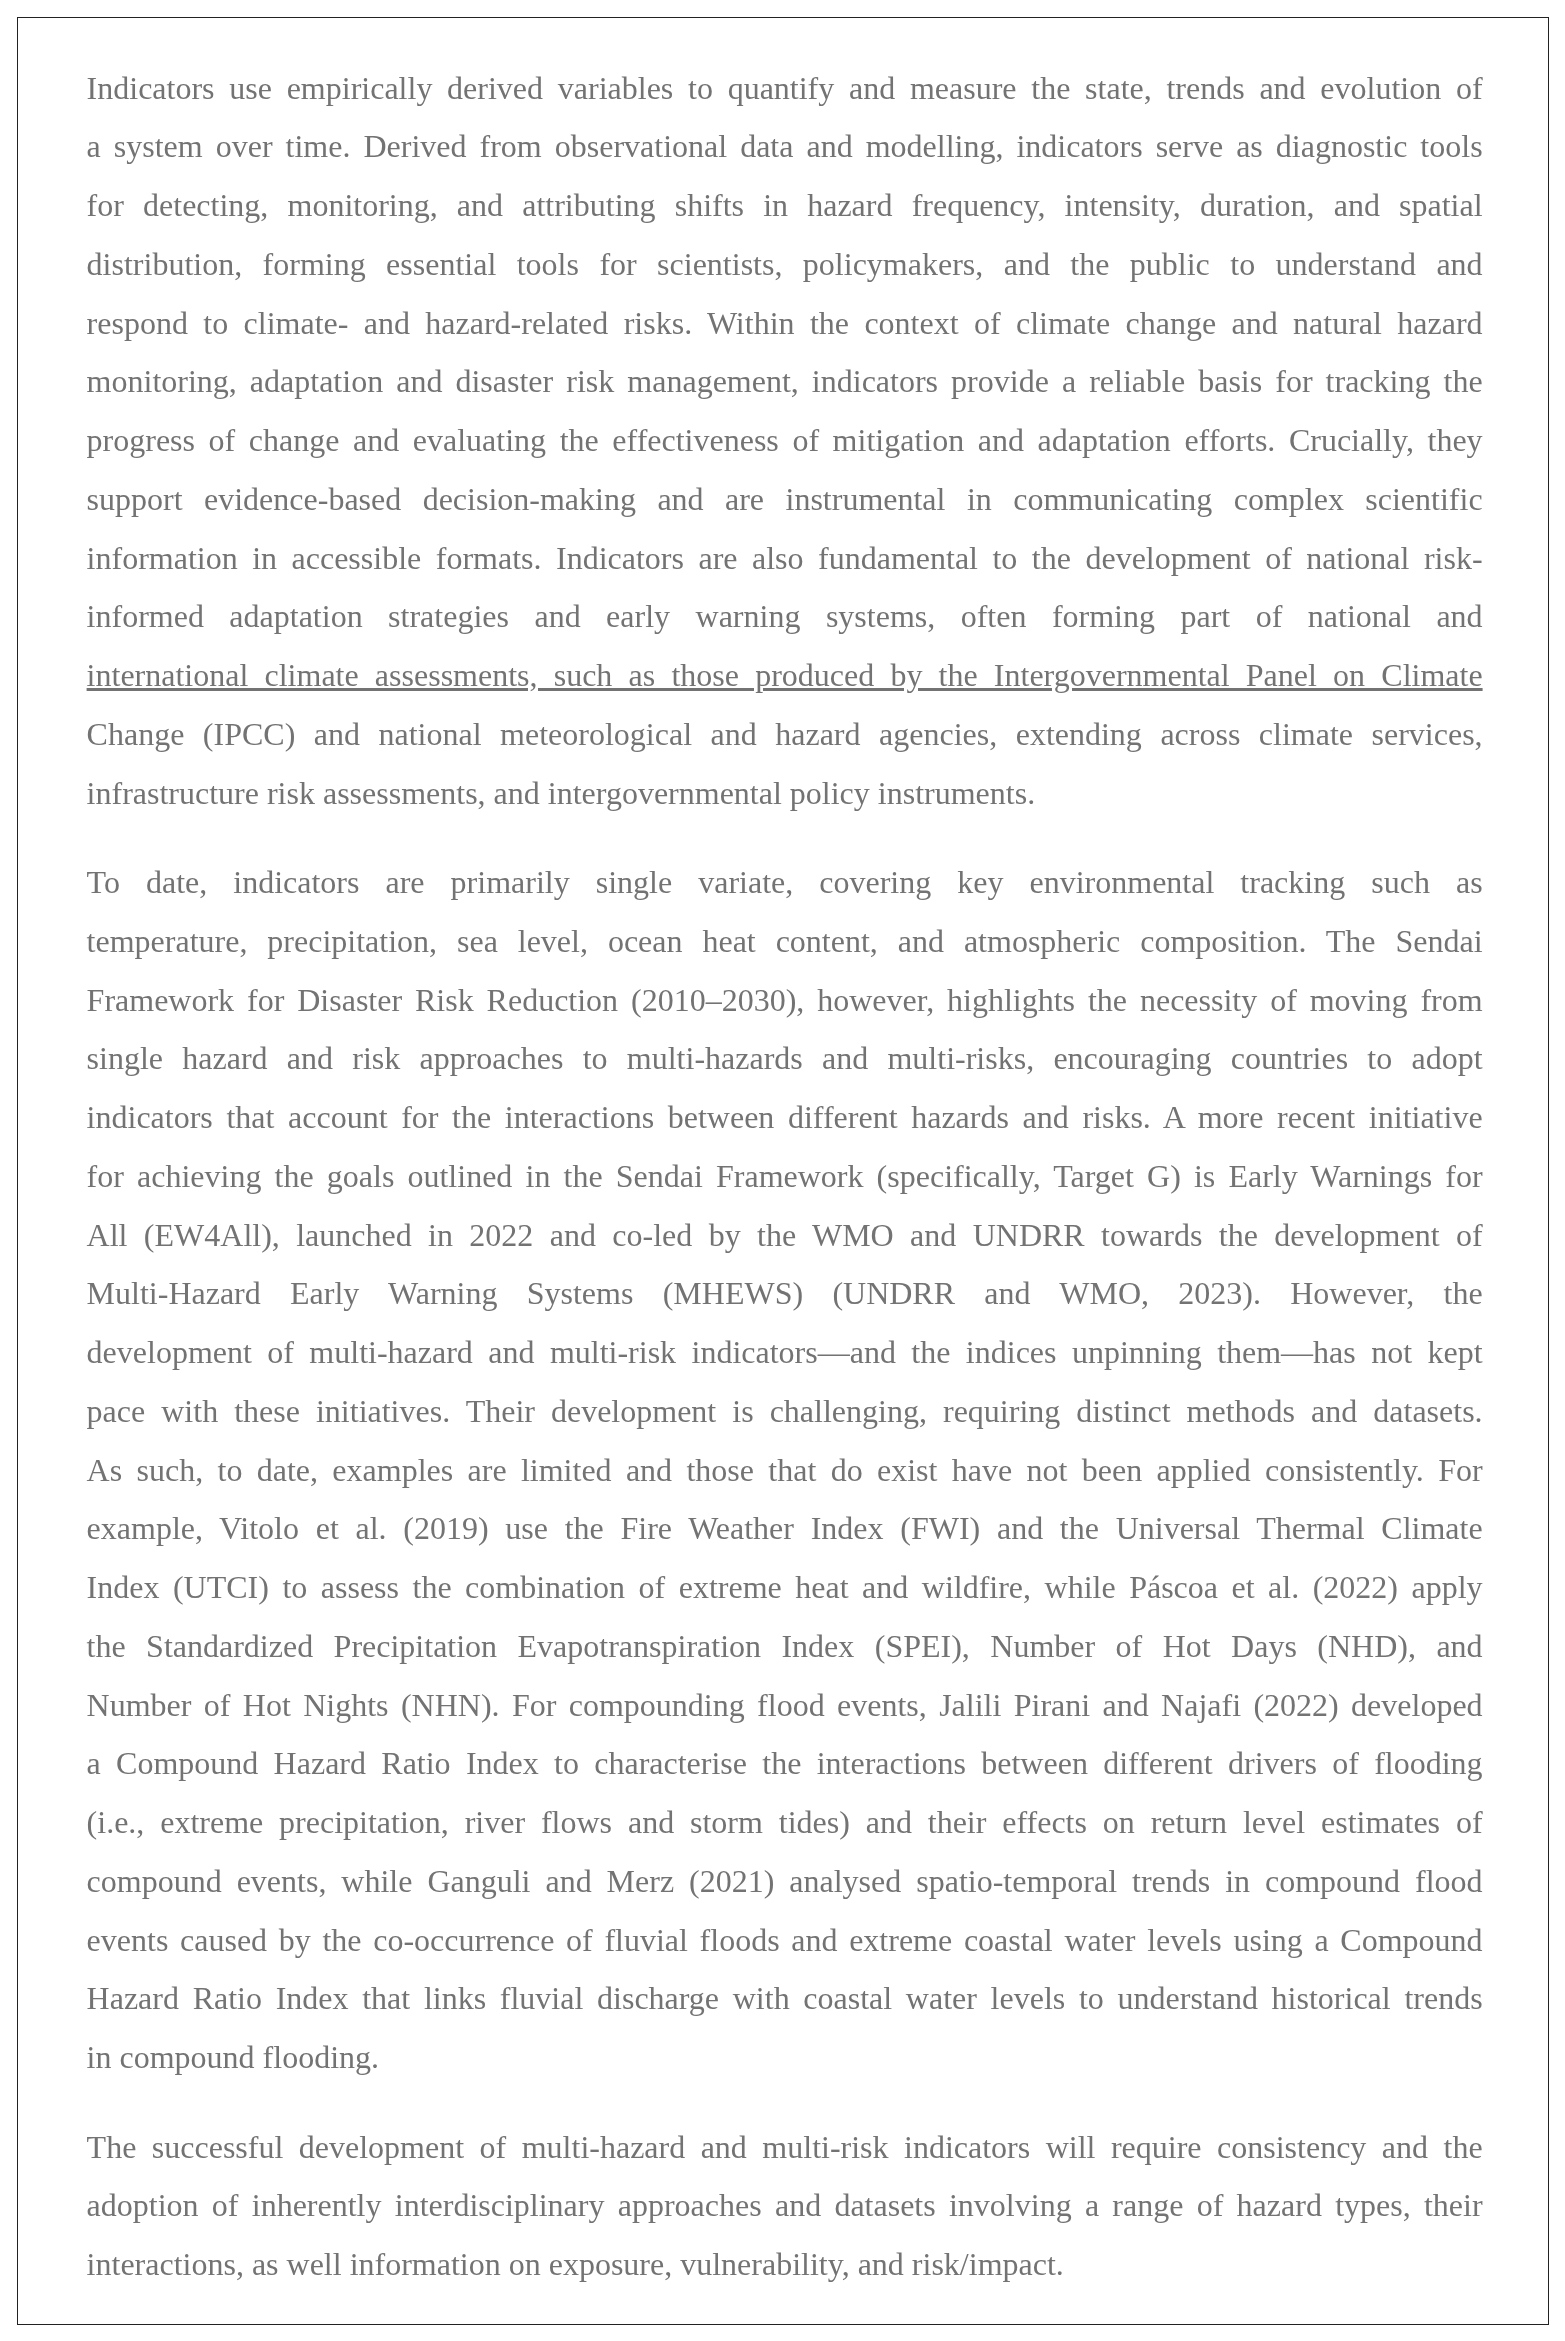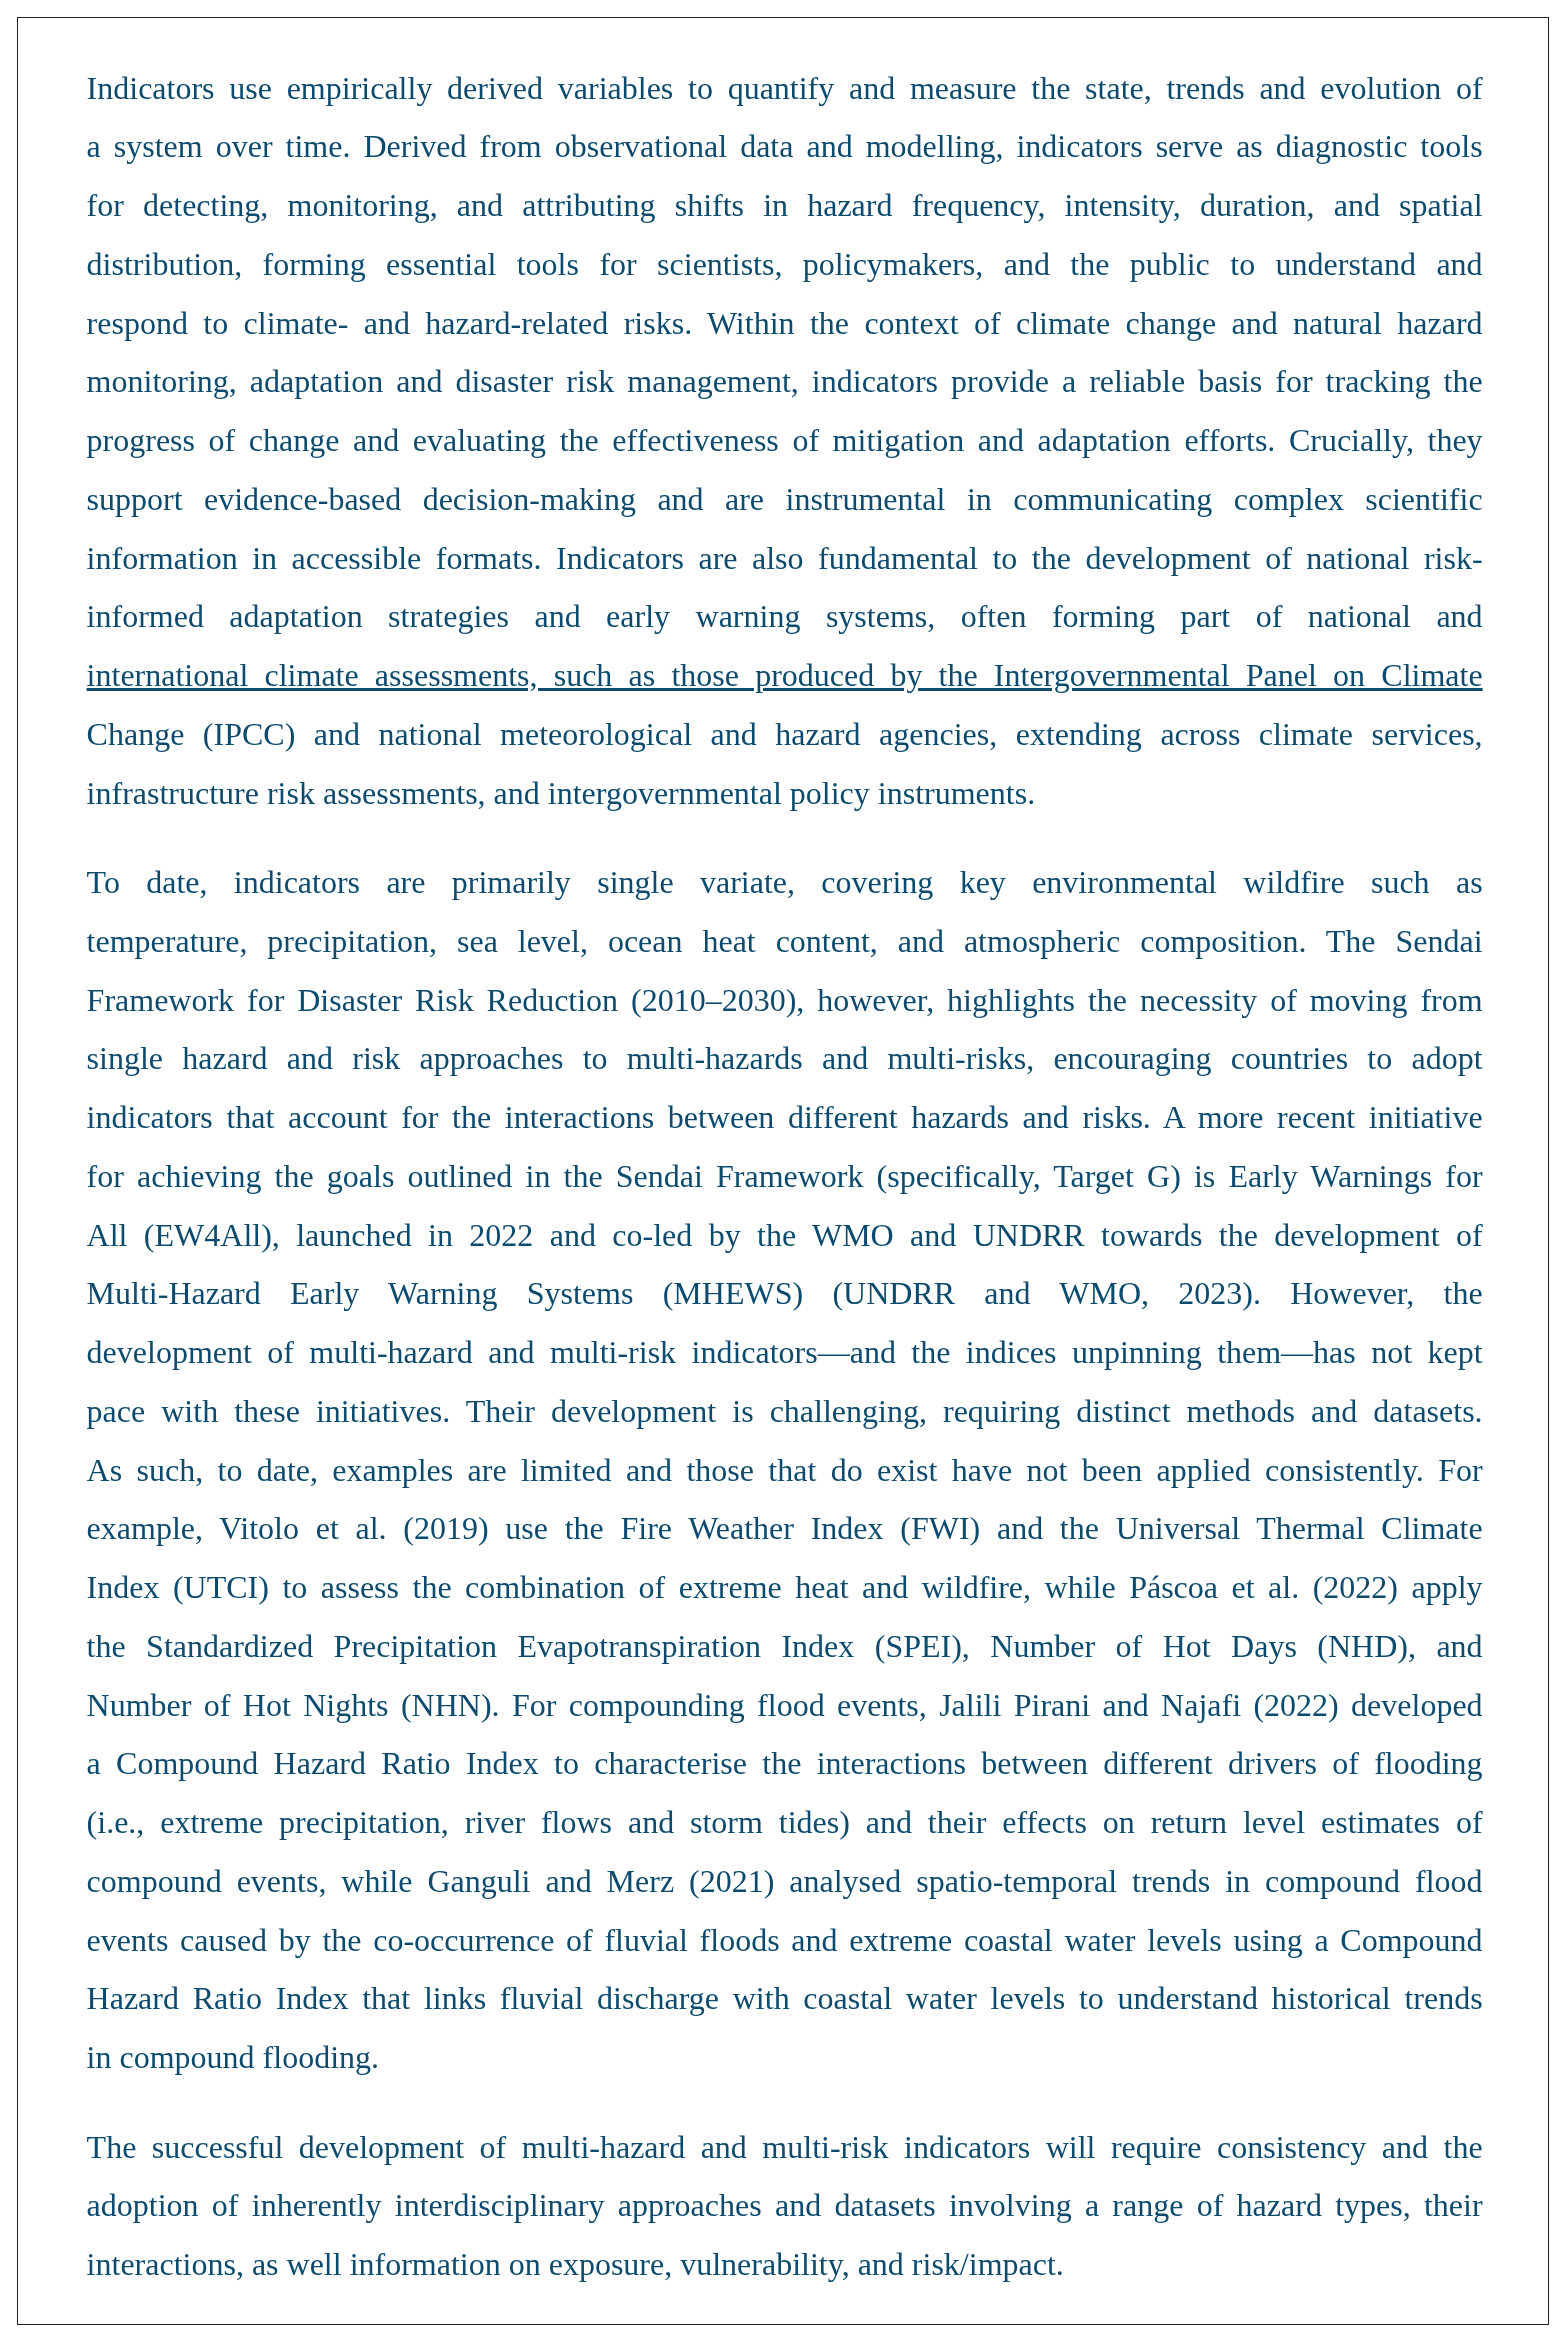--- a/index.html
+++ b/index.html
@@ -17,21 +17,21 @@
     width: 1396px;
   }
   .line {
     position: absolute;
     left: 0;
     width: 1396px;
     height: 41px;
     font-family: "Liberation Serif", "DejaVu Serif", serif;
     font-size: 32px;
     line-height: 41px;
-    color: #0c4a6e;
+    color: #737373;
     white-space: nowrap;
     text-align: justify;
     text-align-last: justify;
     transform-origin: left center;
   }
   .line.last {
     text-align: right;
     text-align-last: left;
   }
 </style>
@@ -51,21 +51,21 @@
       <div class="line" style="top: 402px;">progress of change and evaluating the effectiveness of mitigation and adaptation efforts. Crucially, they</div>
       <div class="line" style="top: 461px;">support evidence-based decision-making and are instrumental in communicating complex scientific</div>
       <div class="line" style="top: 520px;">information in accessible formats. Indicators are also fundamental to the development of national risk-</div>
       <div class="line" style="top: 578px;">informed adaptation strategies and early warning systems, often forming part of national and</div>
       <div class="line" style="top: 637px; text-decoration: underline;">international climate assessments, such as those produced by the Intergovernmental Panel on Climate</div>
       <div class="line" style="top: 696px;">Change (IPCC) and national meteorological and hazard agencies, extending across climate services,</div>
       <div class="line last" style="top: 755px;">infrastructure risk assessments, and intergovernmental policy instruments.</div>
     </div>
 
     <div>
-      <div class="line" style="top: 844px;">To date, indicators are primarily single variate, covering key environmental wildfire such as</div>
+      <div class="line" style="top: 844px;">To date, indicators are primarily single variate, covering key environmental tracking such as</div>
       <div class="line" style="top: 903px;">temperature, precipitation, sea level, ocean heat content, and atmospheric composition. The Sendai</div>
       <div class="line" style="top: 962px;">Framework for Disaster Risk Reduction (2010–2030), however, highlights the necessity of moving from</div>
       <div class="line" style="top: 1020px;">single hazard and risk approaches to multi-hazards and multi-risks, encouraging countries to adopt</div>
       <div class="line" style="top: 1079px;">indicators that account for the interactions between different hazards and risks. A more recent initiative</div>
       <div class="line" style="top: 1138px;">for achieving the goals outlined in the Sendai Framework (specifically, Target G) is Early Warnings for</div>
       <div class="line" style="top: 1197px;">All (EW4All), launched in 2022 and co-led by the WMO and UNDRR towards the development of</div>
       <div class="line" style="top: 1255px;">Multi-Hazard Early Warning Systems (MHEWS) (UNDRR and WMO, 2023). However, the</div>
       <div class="line" style="top: 1314px;">development of multi-hazard and multi-risk indicators—and the indices unpinning them—has not kept</div>
       <div class="line" style="top: 1373px;">pace with these initiatives. Their development is challenging, requiring distinct methods and datasets.</div>
       <div class="line" style="top: 1432px;">As such, to date, examples are limited and those that do exist have not been applied consistently. For</div>

